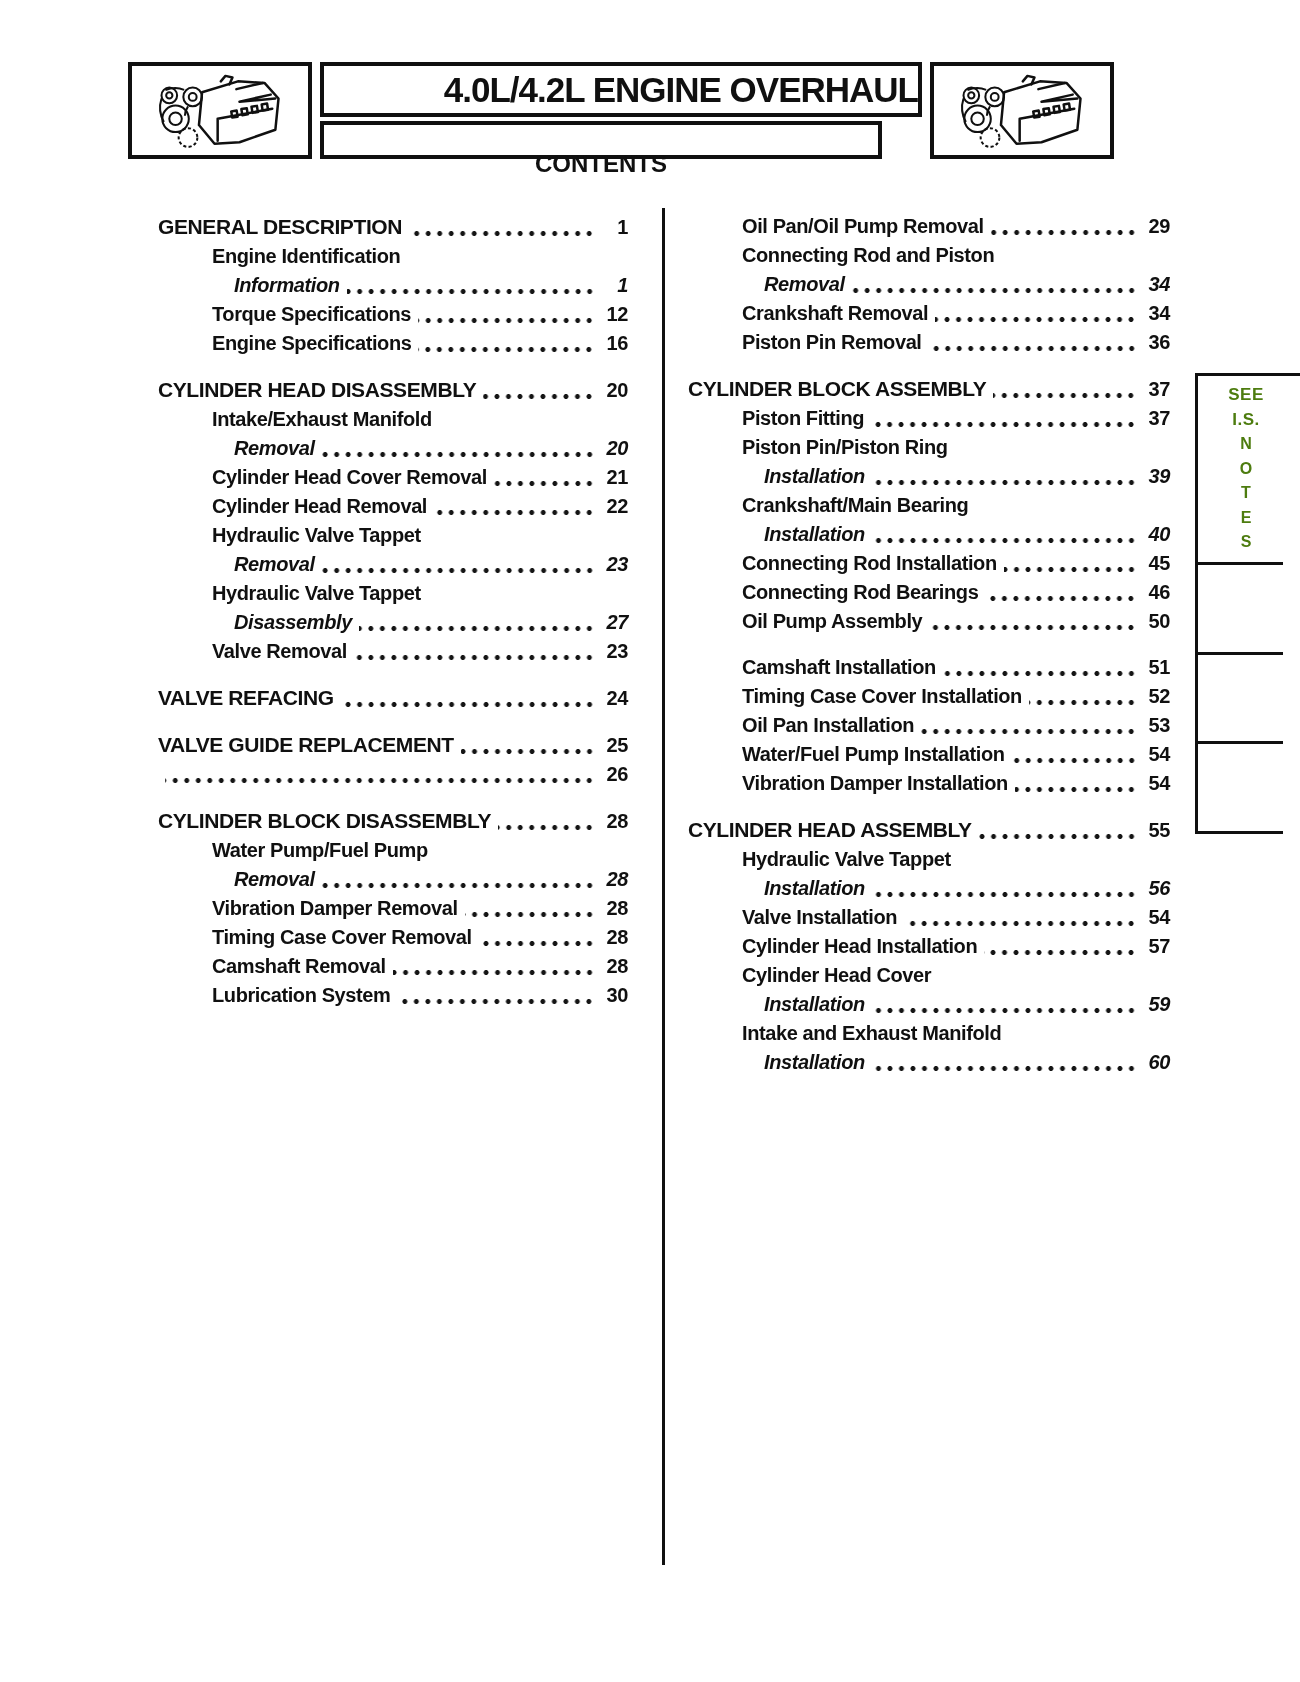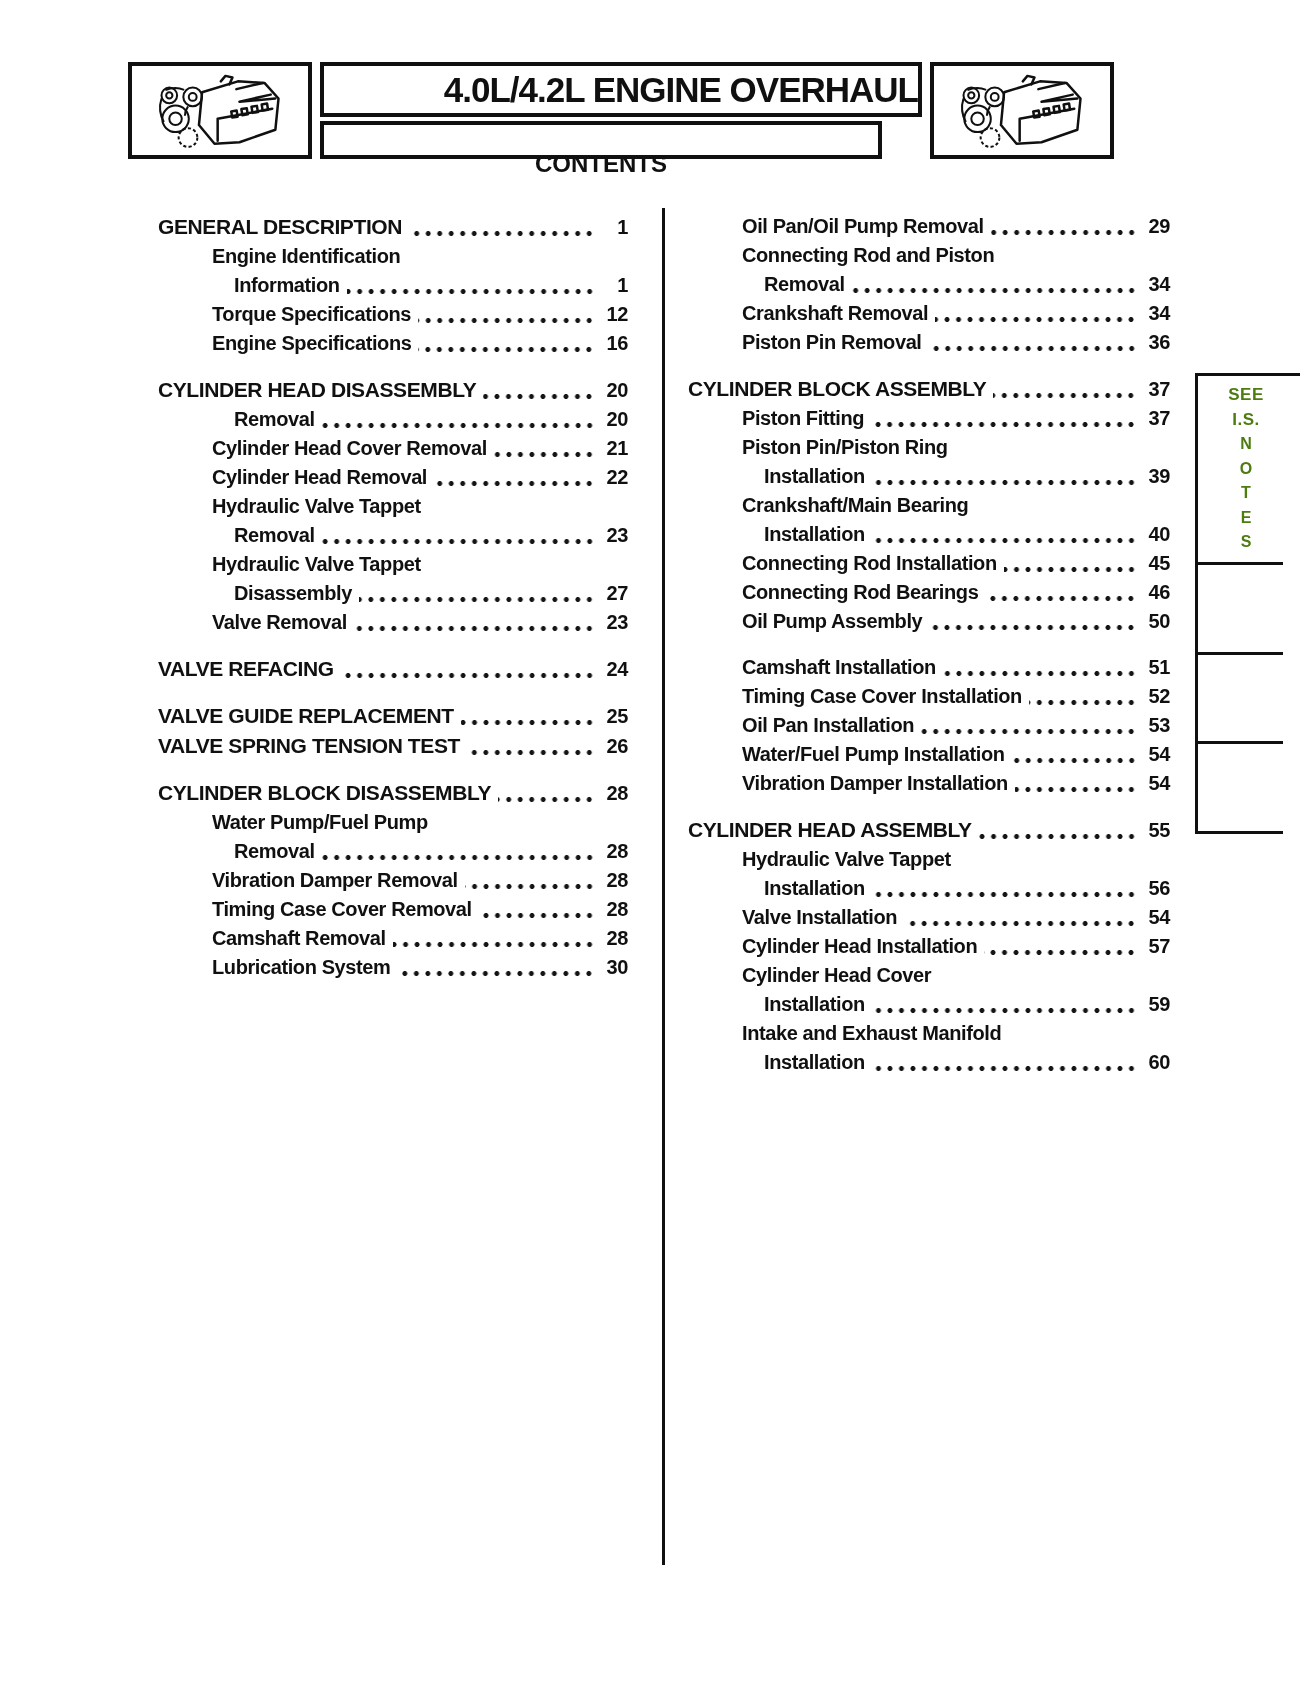--- a/index.html
+++ b/index.html
@@ -37,21 +37,21 @@
   #toc-right { left:688px; width:482px; }
 
   .row {
     display:flex; align-items:baseline;
     font-weight:700; line-height:29px; letter-spacing:-0.4px;
     white-space:nowrap;
   }
   .row.gap { margin-top:17px; }
   .lvl0 { font-size:21px; }
   .lvl1 { font-size:20px; padding-left:54px; }
-  .lvl2 { font-size:20px; padding-left:76px; }
+  .lvl2 { font-size:20px; padding-left:76px;font-style:italic; }
   .label { white-space:nowrap; }
   .dots {
     flex:1 1 auto; min-width:14px; height:7px;
     margin:0 3px 0 7px; align-self:flex-end; margin-bottom:5px;
     background-image:radial-gradient(circle, #141414 2.1px, transparent 2.8px);
     background-size:11.5px 7px; background-repeat:repeat-x;
     background-position:right center;
   }
   .page { font-size:20px; min-width:30px; text-align:right; }
 
@@ -163,20 +163,23 @@
     <div class="row lvl1">
       <span class="label">Engine Specifications</span>
       <span class="dots"></span>
       <span class="page">16</span>
     </div>
     <div class="row lvl0 gap">
       <span class="label">CYLINDER HEAD DISASSEMBLY</span>
       <span class="dots"></span>
       <span class="page">20</span>
     </div>
+    <div class="row lvl1">
+      <span class="label">Intake/Exhaust Manifold</span>
+    </div>
     <div class="row lvl2">
       <span class="label">Removal</span>
       <span class="dots"></span>
       <span class="page">20</span>
     </div>
     <div class="row lvl1">
       <span class="label">Cylinder Head Cover Removal</span>
       <span class="dots"></span>
       <span class="page">21</span>
     </div>
@@ -210,21 +213,20 @@
       <span class="label">VALVE REFACING</span>
       <span class="dots"></span>
       <span class="page">24</span>
     </div>
     <div class="row lvl0 gap">
       <span class="label">VALVE GUIDE REPLACEMENT</span>
       <span class="dots"></span>
       <span class="page">25</span>
     </div>
     <div class="row lvl0">
-      <span class="label">VALVE SPRING TENSION TEST</span>
       <span class="dots"></span>
       <span class="page">26</span>
     </div>
     <div class="row lvl0 gap">
       <span class="label">CYLINDER BLOCK DISASSEMBLY</span>
       <span class="dots"></span>
       <span class="page">28</span>
     </div>
     <div class="row lvl1">
       <span class="label">Water Pump/Fuel Pump</span>

